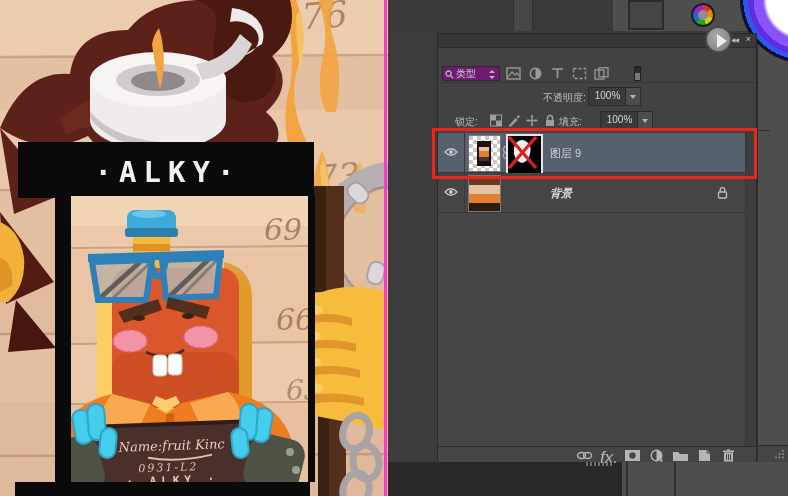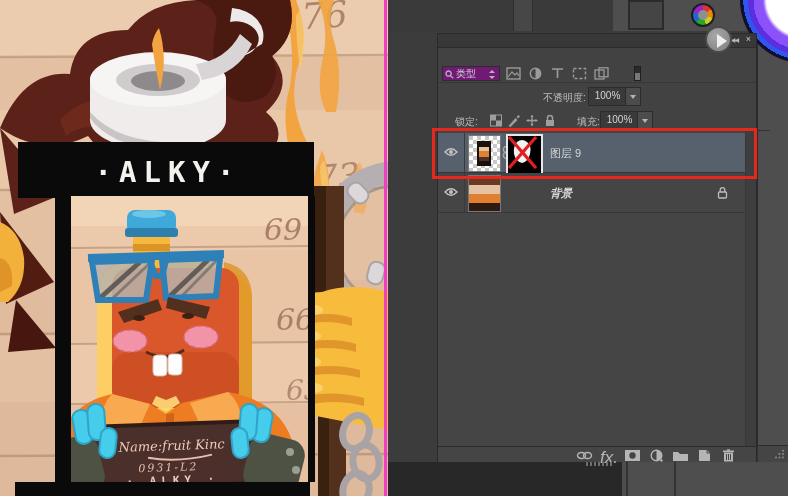--- a/index.html
+++ b/index.html
@@ -366,21 +366,21 @@
           <path d="M9,3 L11,1 L12.5,2.5 L10.5,4.5 Z" fill="currentColor"></path>
         </svg>
       <svg class="l-icon" style="left:73px" viewBox="0 0 13 13">
           <path d="M6.5,0.5 L8,3 L5,3 Z M6.5,12.5 L8,10 L5,10 Z M0.5,6.5 L3,5 L3,8 Z M12.5,6.5 L10,5 L10,8 Z" fill="currentColor"></path>
           <path d="M6.5,2 L6.5,11 M2,6.5 L11,6.5" stroke="currentColor" stroke-width="1.3"></path>
         </svg>
       <svg class="l-icon" style="left:91px" viewBox="0 0 13 13">
           <rect x="2.5" y="6" width="8" height="6" fill="currentColor"></rect>
           <path d="M4,6 L4,4 A2.5,2.5 0 0 1 9,4 L9,6" fill="none" stroke="currentColor" stroke-width="1.5"></path>
         </svg>
-      <span class="row-label" style="left:125px;top:7px">填充:</span>
+      <span class="row-label" style="left:107px;top:7px">填充:</span>
       <span class="val-box" style="left:148px;top:3px">100%</span>
       <span class="dd-btn" style="left:185px;top:3px"></span>
     </div>
 
     <div class="abs" id="p-list">
       <div class="abs" id="scroll-track"></div>
 
       <div class="layer-row" id="row-layer1">
         <span class="eye-col">
           <svg width="14" height="10" viewBox="0 0 14 10">

